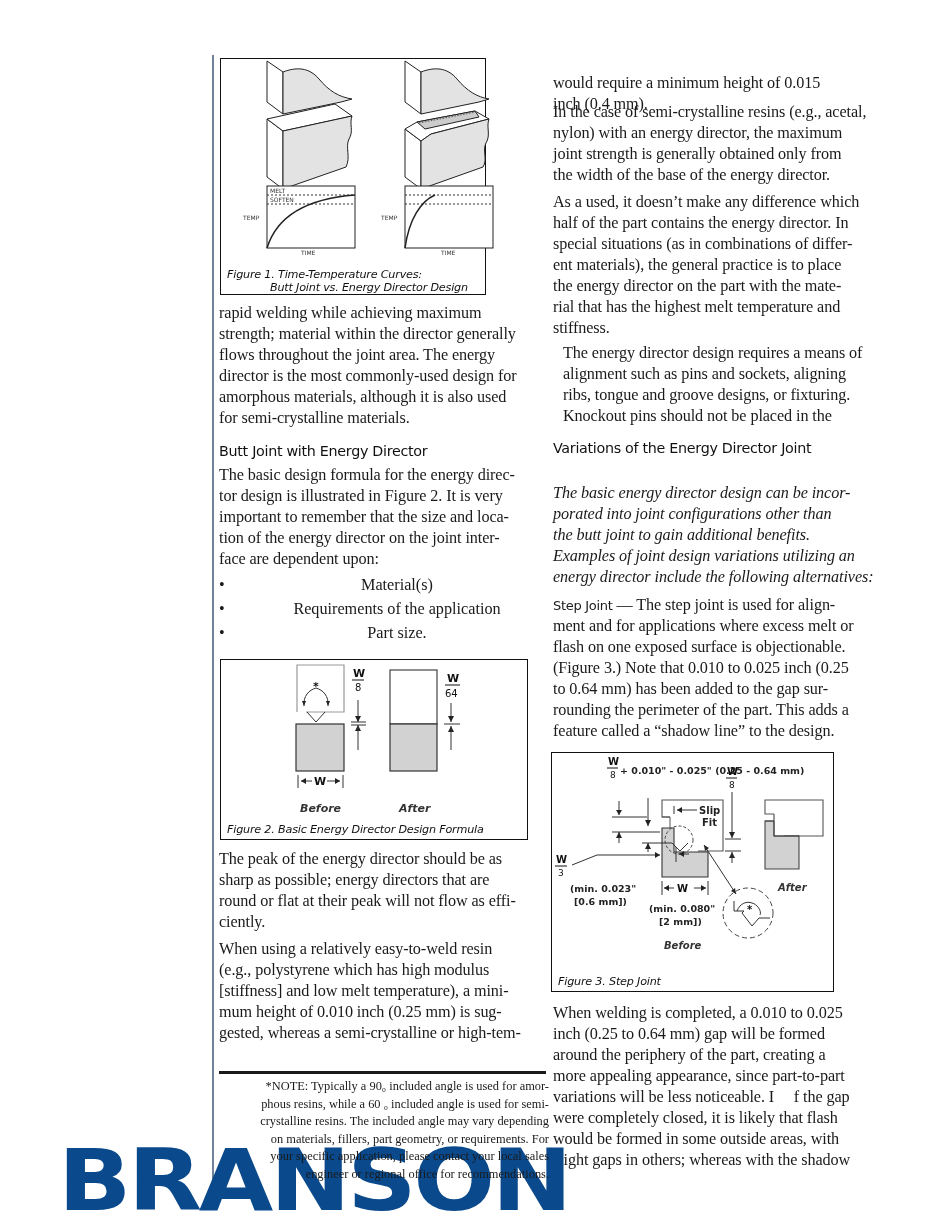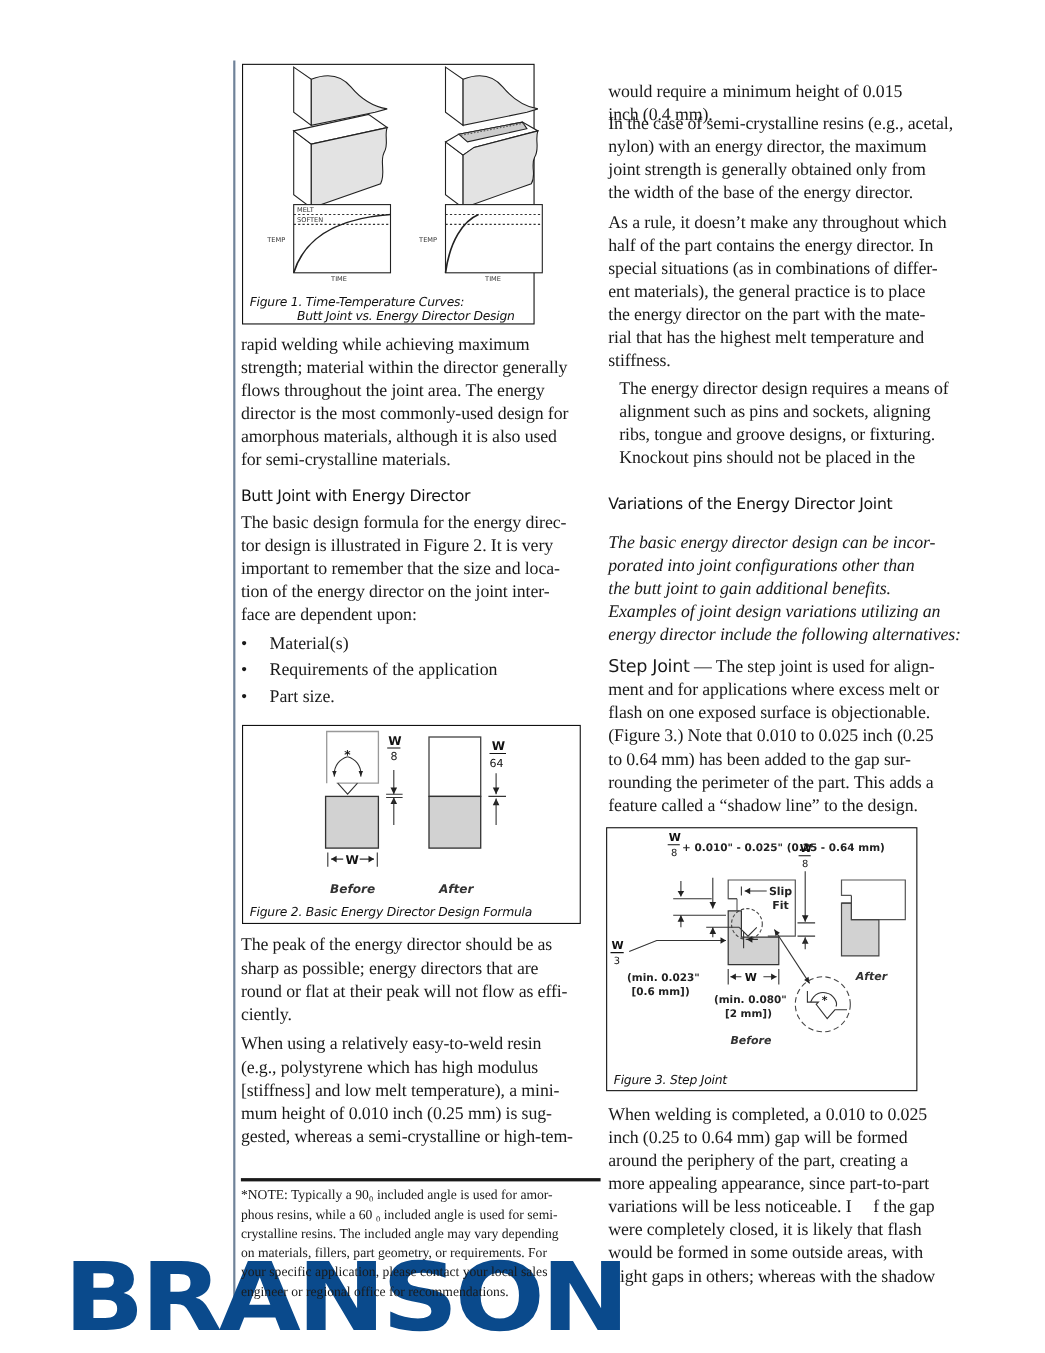--- a/index.html
+++ b/index.html
@@ -3,27 +3,27 @@
 <meta charset="utf-8">
 <style>
   html, body { margin:0; padding:0; background:#ffffff; }
   body { width:950px; height:1230px; position:relative; overflow:hidden; font-family:"Liberation Serif", "DejaVu Serif", serif; color:#1a1a1a; }
   .margin-rule { position:absolute; left:212px; top:55px; width:2px; height:1130px; background:#6f8299; }
   .col { position:absolute; width:330px; }
   .col-left { left:219px; top:0; }
   .col-right { left:553px; top:0; }
   p, .p { margin:0; font-size:16.2px; line-height:21px; letter-spacing:-0.1px; }
   .heading { font-family:"DejaVu Sans", "Liberation Sans", sans-serif; font-size:14.3px; line-height:20px; color:#111; letter-spacing:-0.3px; }
-  .inline-head { font-family:"DejaVu Sans", "Liberation Sans", sans-serif; font-size:16px; letter-spacing:-0.3px;text-align:right; }
+  .inline-head { font-family:"DejaVu Sans", "Liberation Sans", sans-serif; font-size:13px; letter-spacing:-0.3px;text-align:right; }
   .fig { position:absolute; border:1.5px solid #111; background:#fff; box-sizing:border-box; }
   .fig-caption { position:absolute; font-family:"DejaVu Sans", "Liberation Sans", sans-serif; font-style:italic; font-size:11.2px; line-height:13px; color:#111; letter-spacing:-0.2px; }
   .bullets { list-style:none; margin:0; padding:0; }
   .bullets li { position:relative; padding-left:26px; font-size:16.2px; line-height:24px; }
   .bullets li::before { content:"•"; position:absolute; left:0; top:0; }
-  .note { position:absolute; left:219px; top:1078px; width:330px; font-size:12.4px; line-height:17.5px; color:#1a1a1a; z-index:2; }
+  .note { position:absolute; left:219px; top:1078px; width:330px; font-size:12.4px; line-height:17.5px; color:#1a1a1a; z-index:2;text-align:right; }
   .rule-thick { position:absolute; left:219px; width:327px; height:3px; background:#1a1a1a; }
   .logo { position:absolute; left:58px; top:1140px; font-family:"DejaVu Sans", "Liberation Sans", sans-serif; font-weight:bold; font-size:86px; line-height:80px; letter-spacing:-3px; color:#0a4a8c; z-index:1; transform:scaleX(1.12); transform-origin:left top; }
   svg text { font-family:"DejaVu Sans", "Liberation Sans", sans-serif; }
 </style>
 </head>
 <body>
 
 <div class="margin-rule"></div>
 
 <div class="fig" style="left:220px; top:58px; width:266px; height:237px;">
@@ -85,21 +85,21 @@
     <p>for semi-crystalline materials.</p>
   </div>
   <div class="heading" style="position:absolute; top:441px;">Butt Joint with Energy Director</div>
   <div style="position:absolute; top:465px; width:335px;">
     <p>The basic design formula for the energy direc-</p>
     <p>tor design is illustrated in Figure 2. It is very</p>
     <p>important to remember that the size and loca-</p>
     <p>tion of the energy director on the joint inter-</p>
     <p>face are dependent upon:</p>
   </div>
-  <ul class="bullets" style="position:absolute; top:573px; width:330px;">
+  <ul class="bullets" style="position:absolute; top:573px; width:330px;text-align:center;">
     <li>Material(s)</li>
     <li>Requirements of the application</li>
     <li>Part size.</li>
   </ul>
   <div style="position:absolute; top:849px; width:335px;">
     <p>The peak of the energy director should be as</p>
     <p>sharp as possible; energy directors that are</p>
     <p>round or flat at their peak will not flow as effi-</p>
     <p>ciently.</p>
   </div>
@@ -176,35 +176,35 @@
     <p>would require a minimum height of 0.015</p>
     <p>inch (0.4 mm).</p>
   </div>
   <div style="position:absolute; top:102px; width:330px;">
     <p>In the case of semi-crystalline resins (e.g., acetal,</p>
     <p>nylon) with an energy director, the maximum</p>
     <p>joint strength is generally obtained only from</p>
     <p>the width of the base of the energy director.</p>
   </div>
   <div style="position:absolute; top:192px; width:330px;">
-    <p>As a rule, it doesn’t make any throughout which</p>
+    <p>As a used, it doesn’t make any difference which</p>
     <p>half of the part contains the energy director. In</p>
     <p>special situations (as in combinations of differ-</p>
     <p>ent materials), the general practice is to place</p>
     <p>the energy director on the part with the mate-</p>
     <p>rial that has the highest melt temperature and</p>
     <p>stiffness.</p>
   </div>
   <div style="position:absolute; top:343px; width:330px;margin-left:10px;">
     <p>The energy director design requires a means of</p>
     <p>alignment such as pins and sockets, aligning</p>
     <p>ribs, tongue and groove designs, or fixturing.</p>
     <p>Knockout pins should not be placed in the</p>
   </div>
-  <div class="heading" style="position:absolute; top:449px;">Variations of the Energy Director Joint</div>
+  <div class="heading" style="position:absolute; top:438px;">Variations of the Energy Director Joint</div>
   <div style="position:absolute; top:483px; width:330px;font-style:italic;">
     <p>The basic energy director design can be incor-</p>
     <p>porated into joint configurations other than</p>
     <p>the butt joint to gain additional benefits.</p>
     <p>Examples of joint design variations utilizing an</p>
     <p>energy director include the following alternatives:</p>
   </div>
   <div style="position:absolute; top:595px; width:330px;">
     <p><span class="inline-head">Step Joint</span><span> — The step joint is used for align-</span></p>
     <p>ment and for applications where excess melt or</p>

